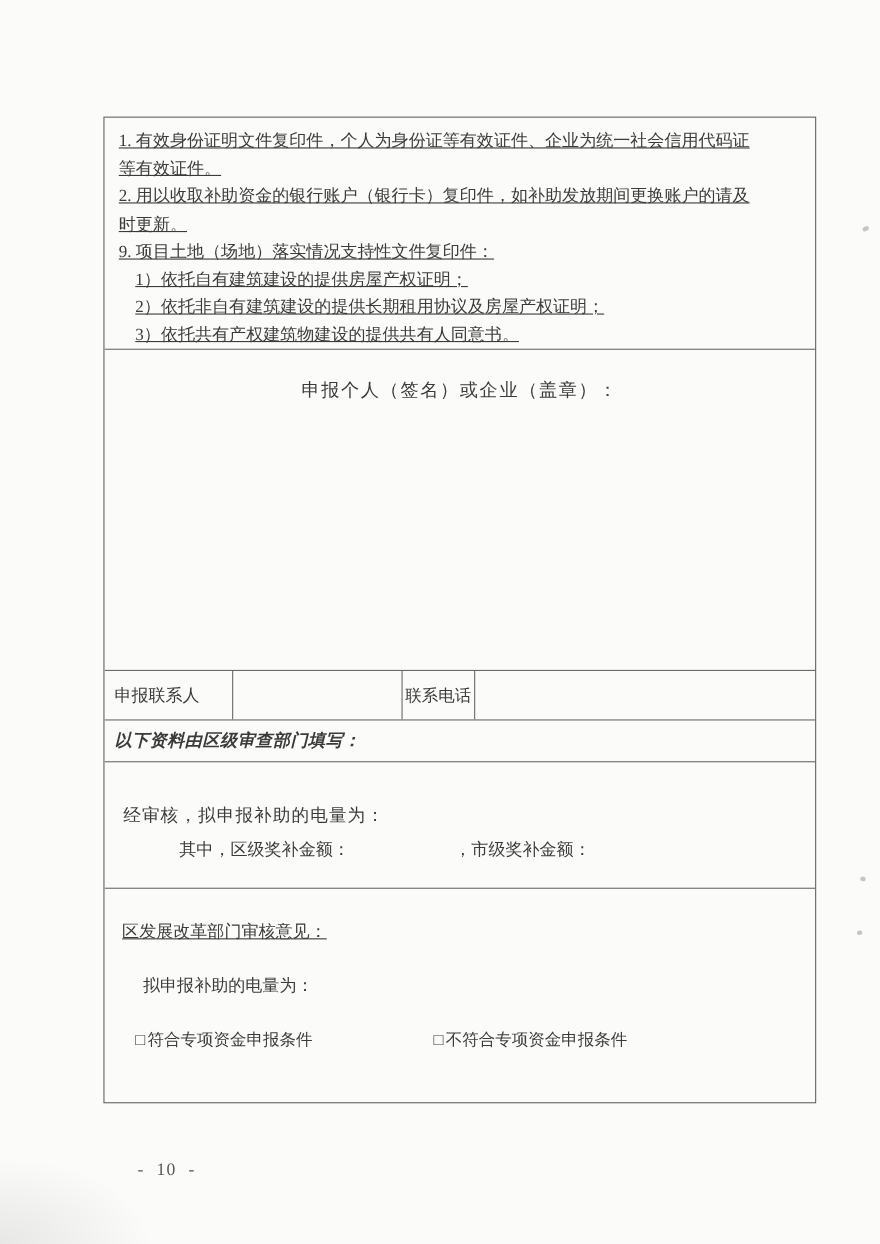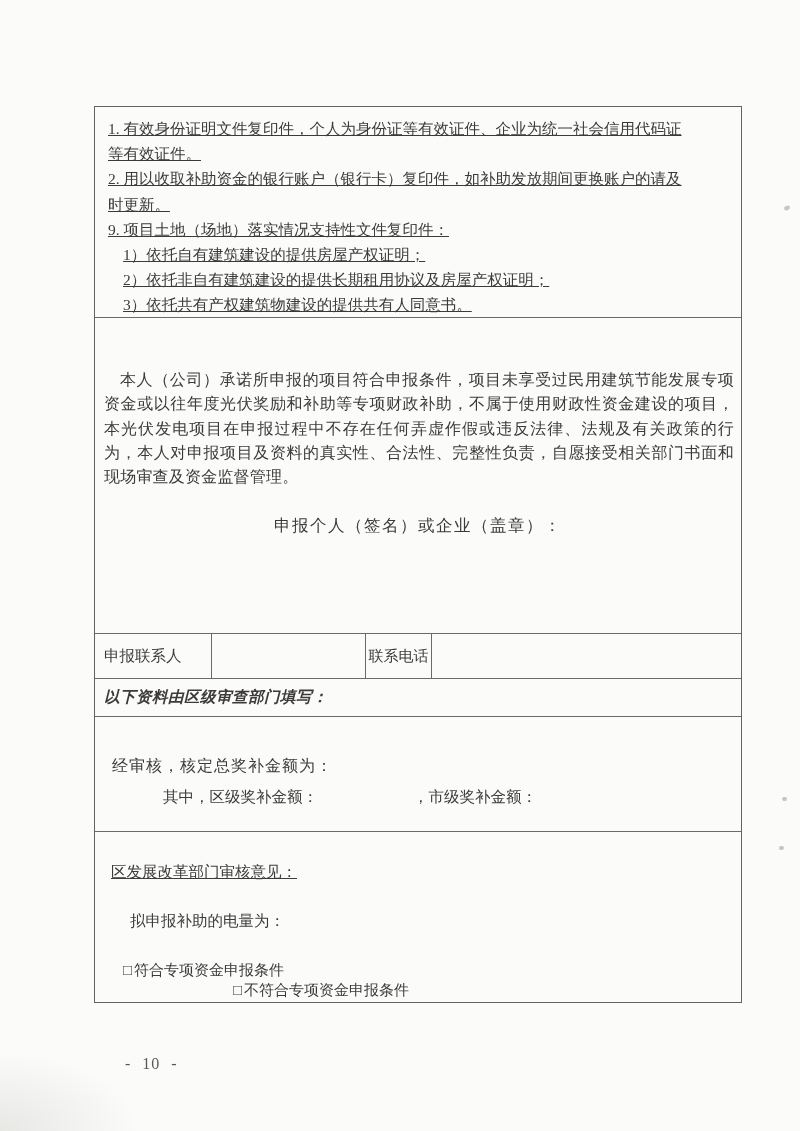--- a/index.html
+++ b/index.html
@@ -60,21 +60,21 @@
   
   .row5 { height:115px; padding:36px 0 0 17px; }
   .r5l1 { font-size:16px; letter-spacing:1px; line-height:25px; }
   .r5l2 { margin:6px 0 0 51px; font-size:15.5px; line-height:25px; }
   .r5l2 .spacer { display:inline-block; width:95px; }
 
   
   .row6 { height:221px; padding:30px 0 0 13px; font-size:15.5px; }
   .op-title { margin-left:3px; line-height:20px;text-decoration:underline; }
   .op-elec  { margin-top:29px; margin-left:22px; line-height:20px; }
-  .op-checks{ margin-top:29px; margin-left:15px; display:flex; font-size:15px; line-height:20px;flex-direction:column; }
+  .op-checks{ margin-top:29px; margin-left:15px; display:flex; font-size:15px; line-height:20px; }
   .chk { white-space:nowrap; }
   .chk .box { margin-right:2px; }
   .chk-second { margin-left:92px;padding-left:18px; }
 
   
   .page-num {
     position:absolute; left:125px; top:1055px;
     font-size:16px; color:#5a5a5a; letter-spacing:1px; word-spacing:6px;
   }
 
@@ -102,35 +102,34 @@
         <div class="m-line">2. 用以收取补助资金的银行账户（银行卡）复印件，如补助发放期间更换账户的请及</div>
         <div class="m-line">时更新。</div>
         <div class="m-line">9. 项目土地（场地）落实情况支持性文件复印件：</div>
         <div class="m-line indent1">1）依托自有建筑建设的提供房屋产权证明；</div>
         <div class="m-line indent1">2）依托非自有建筑建设的提供长期租用协议及房屋产权证明；</div>
         <div class="m-line indent1">3）依托共有产权建筑物建设的提供共有人同意书。</div>
       </div>
     </div>
 
     <div class="row row2">
-      <p class="decl">本人（公司）承诺所申报的项目符合申报条件，项目未享受过民用建筑节能发展专项资金或以往年度光伏奖励和补助等专项财政补助，不属于使用财政性资金建设的项目，本光伏发电项目在申报过程中不存在任何弄虚作假或违反法律、法规及有关政策的行为，本人对申报项目及资料的真实性、合法性、完整性负责，自愿接受相关部门书面和现场审查及资金监督管理。</p>
       <div class="sign">申报个人（签名）或企业（盖章）：</div>
     </div>
 
     <div class="row row3">
       <div class="c c1">申报联系人</div>
       <div class="c c2"></div>
       <div class="c c3">联系电话</div>
       <div class="c c4"></div>
     </div>
 
     <div class="row row4">以下资料由区级审查部门填写：</div>
 
     <div class="row row5">
-      <div class="r5l1">经审核，核定总奖补金额为：</div>
+      <div class="r5l1">经审核，拟申报补助的电量为：</div>
       <div class="r5l2">
         <span>其中，区级奖补金额：</span><span class="spacer"></span><span>，市级奖补金额：</span>
       </div>
     </div>
 
     <div class="row row6">
       <div class="op-title">区发展改革部门审核意见：</div>
       <div class="op-elec">拟申报补助的电量为：</div>
       <div class="op-checks">
         <span class="chk"><span class="box">□</span><span>符合专项资金申报条件</span></span>

